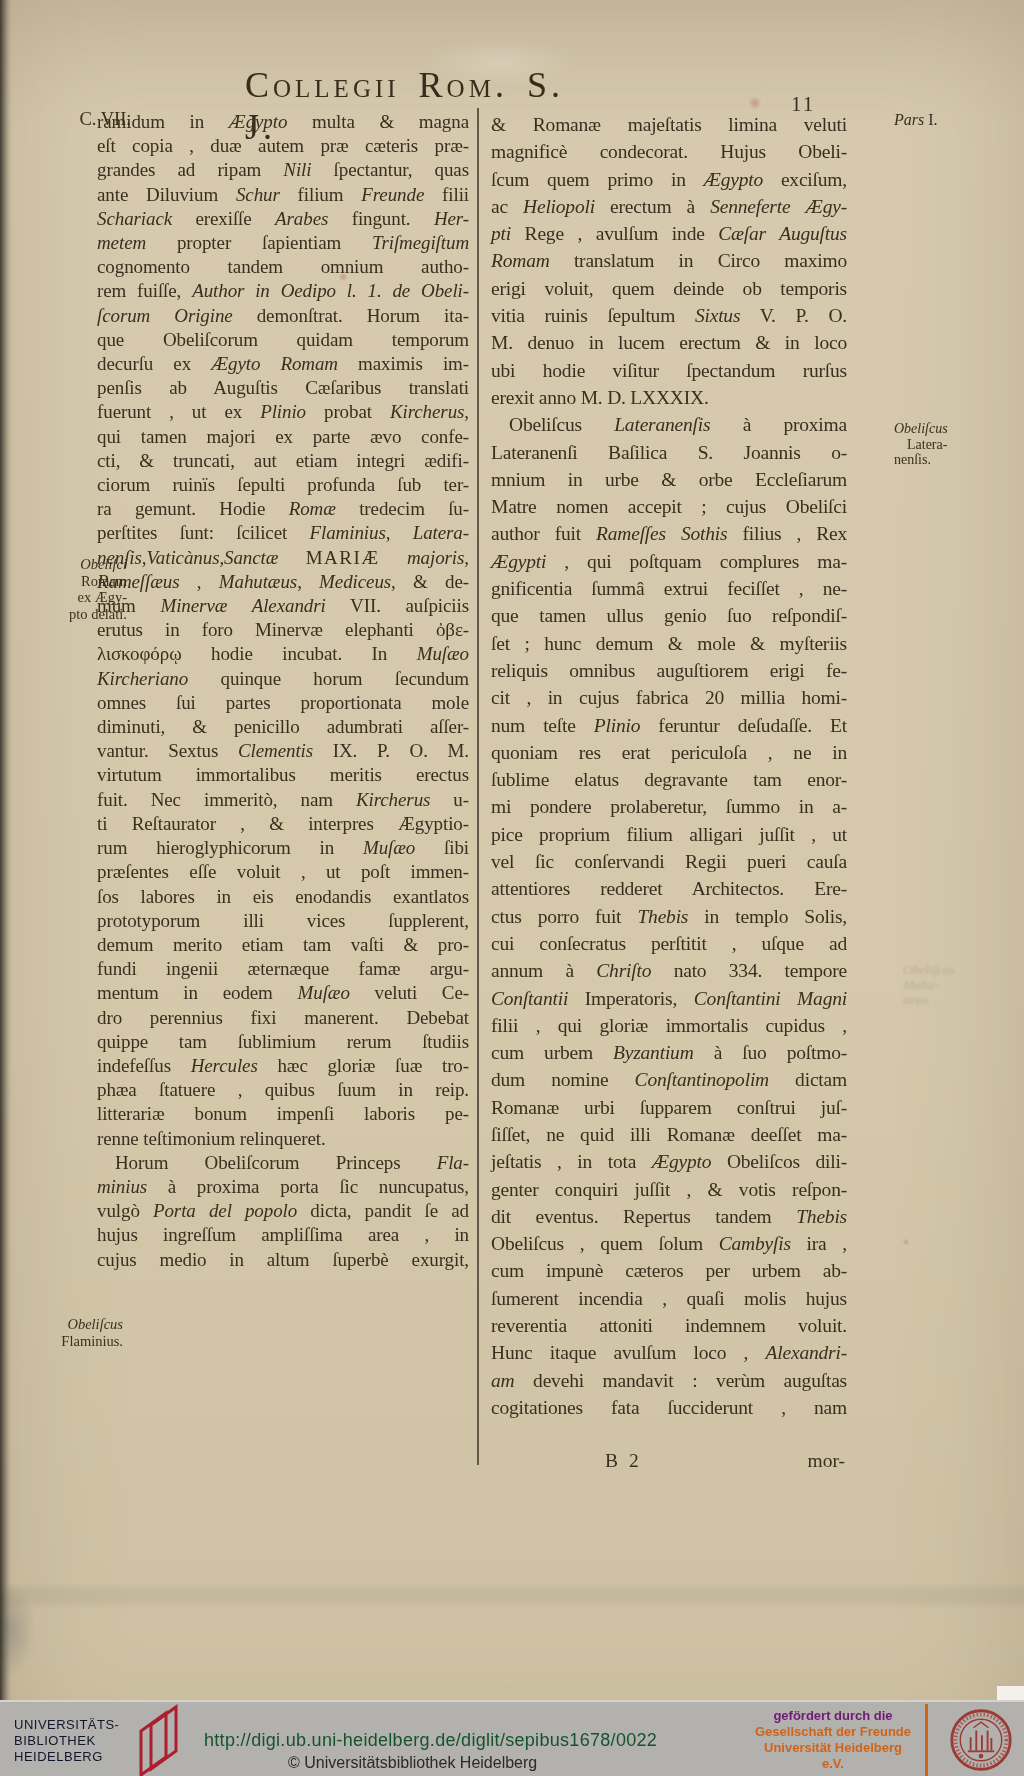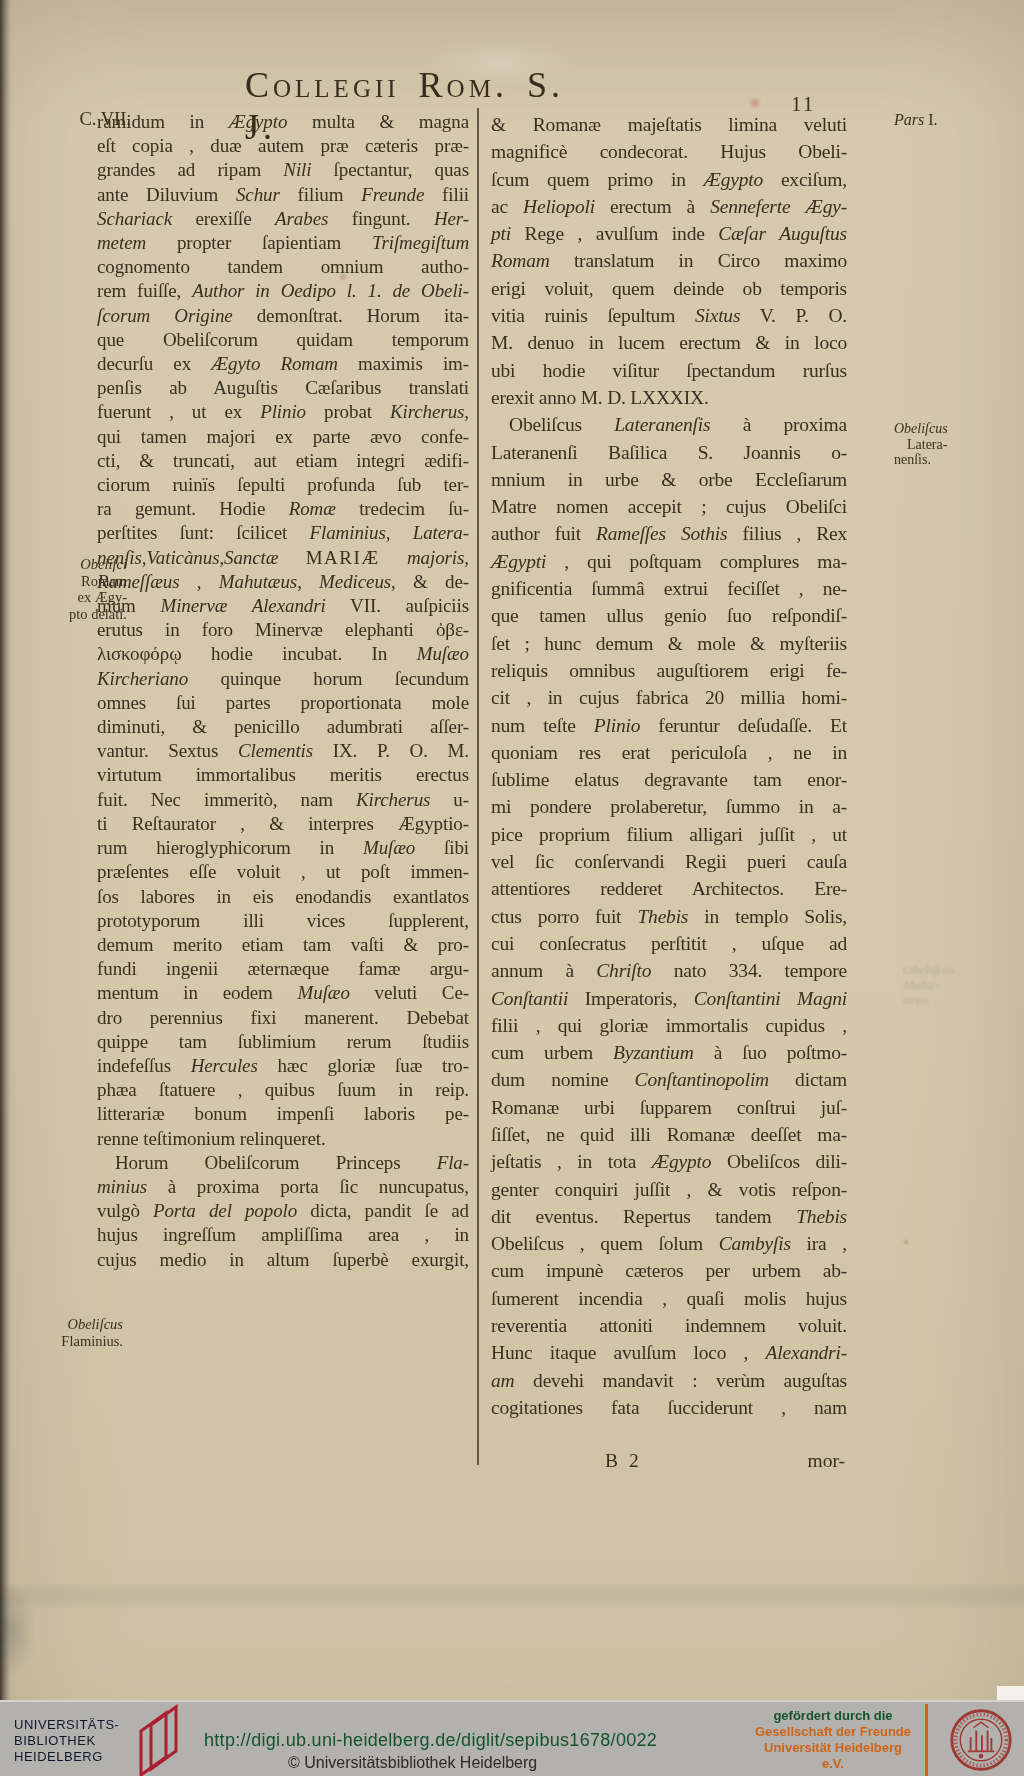--- a/index.html
+++ b/index.html
@@ -54,21 +54,21 @@
   .footer{position:absolute;left:0;top:1700px;width:1024px;height:76px;background:#b3b1ae;
     border-top:2px solid rgba(240,236,228,.55);
     font-family:"Liberation Sans","DejaVu Sans",sans-serif;}
   .lib{position:absolute;left:14px;top:15px;font-size:13px;line-height:16px;
     letter-spacing:.5px;color:#0f172a;}
   .ub-logo{position:absolute;left:128px;top:1px;}
   .url{position:absolute;left:204px;top:28px;font-size:18px;letter-spacing:.3px;color:#14532d;}
   .copyright{position:absolute;left:288px;top:52px;font-size:16px;color:#2b2a28;}
   .funding{position:absolute;left:752px;top:6px;width:162px;text-align:center;
     font-size:13px;line-height:16px;font-weight:bold;}
-  .funding .l1{color:#14532d;}
+  .funding .l1{color:#701a75;}
   .funding .l2,.funding .l3{color:#cf6418;}
   .funding-divider{position:absolute;left:925px;top:2px;width:3px;height:74px;background:#cf6418;}
   .seal{position:absolute;left:948px;top:5px;}
 </style>
 </head>
 <body>
 
 <div class="page">
   <div class="left-edge"></div>
 

